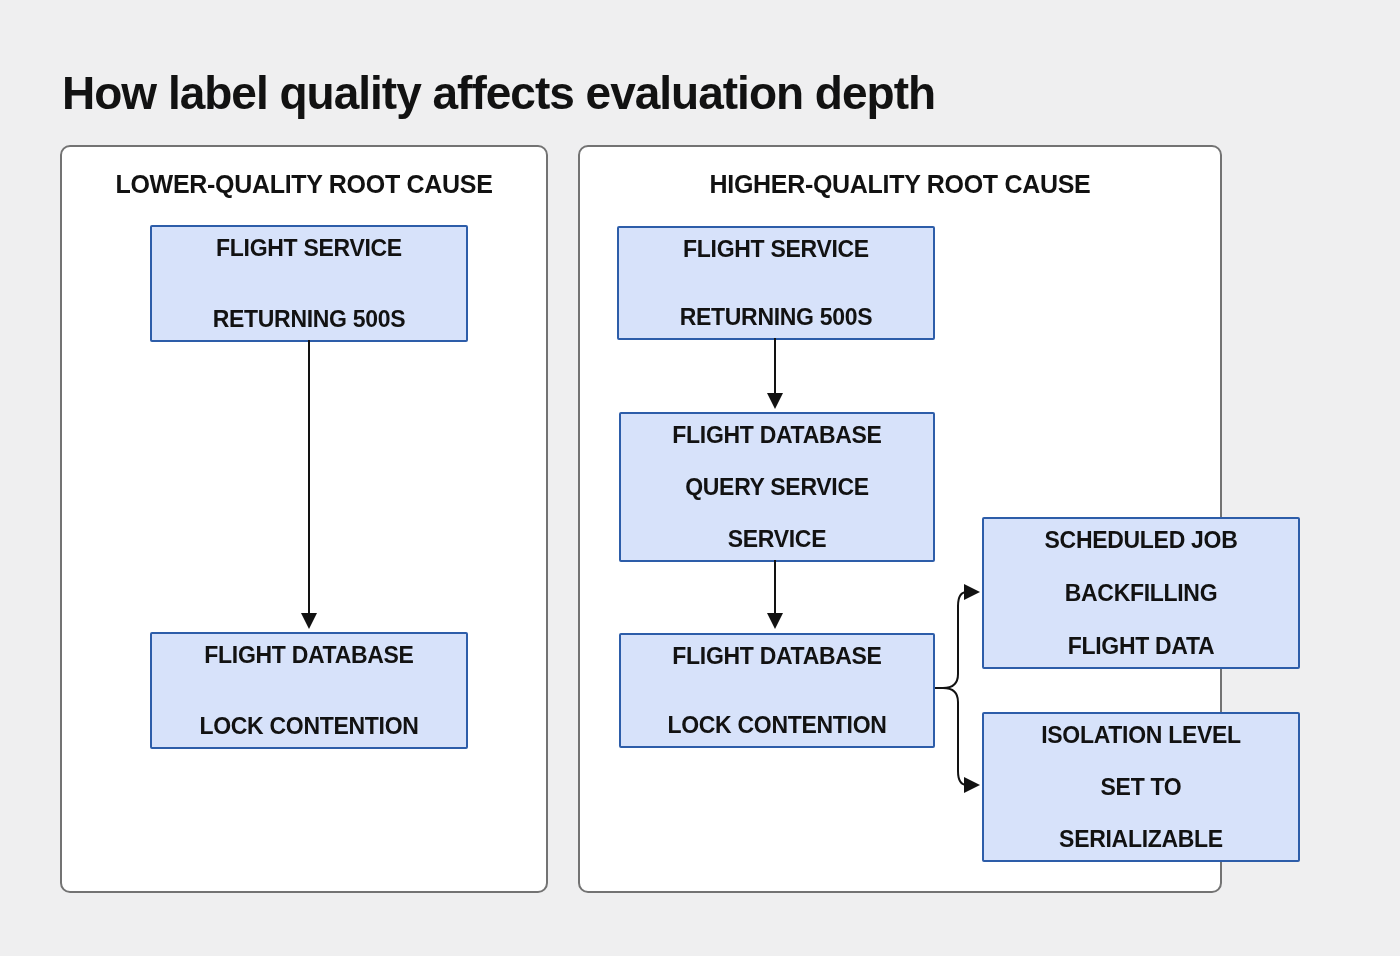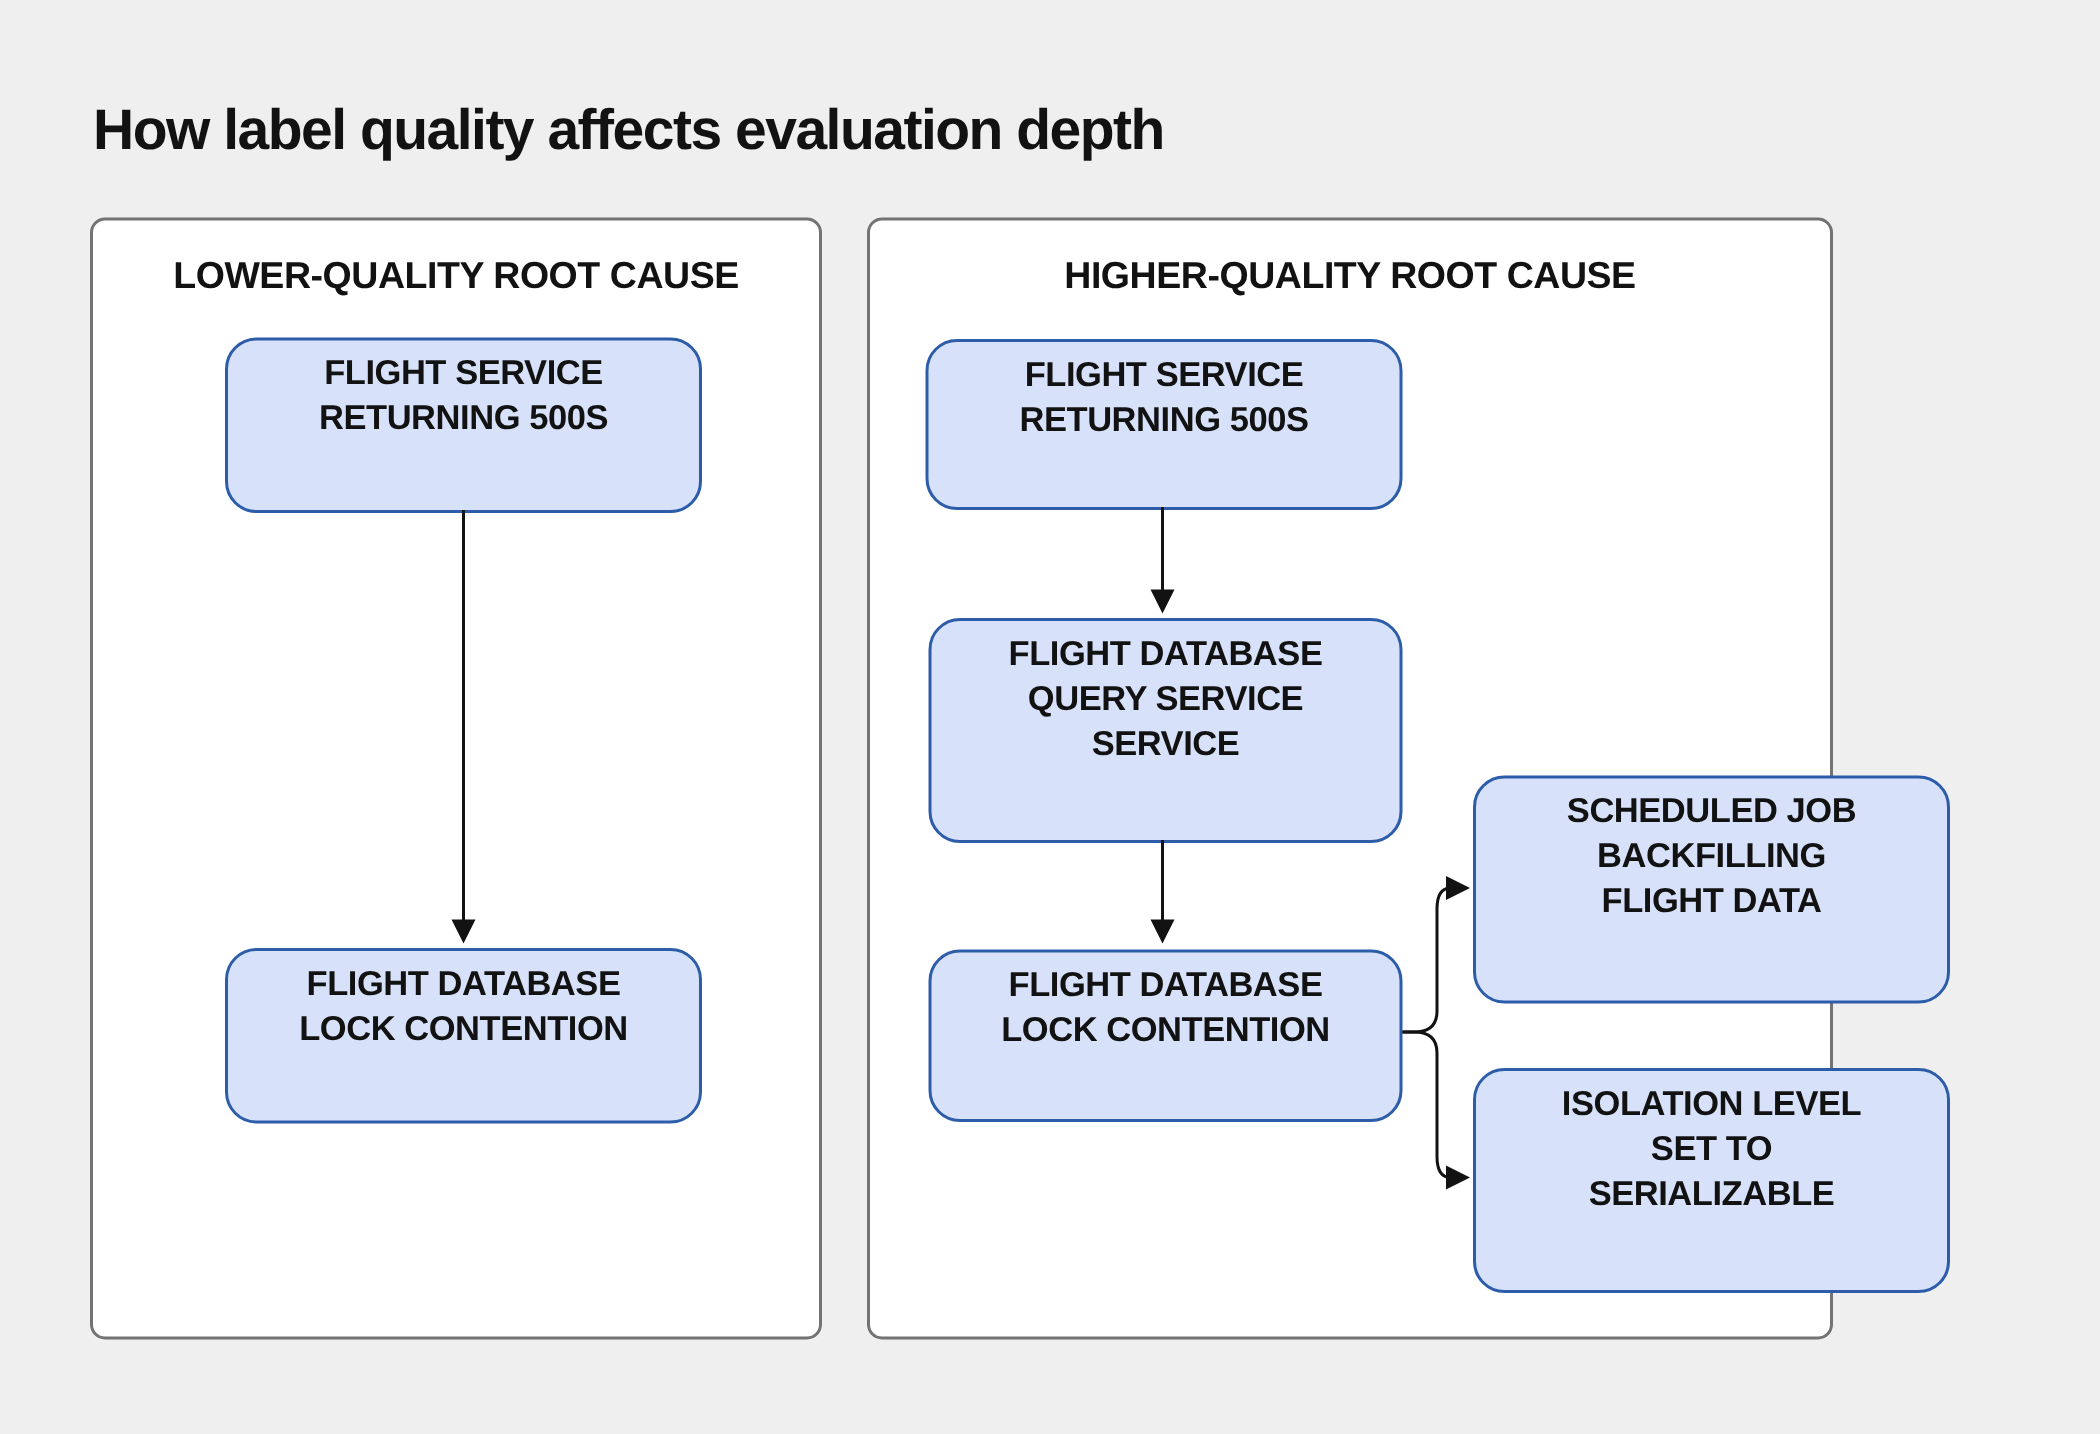--- a/index.html
+++ b/index.html
@@ -13,21 +13,21 @@
     width: 1400px;
     height: 956px;
     background: #efeff0;
     overflow: hidden;
   }
   .page-title {
     position: absolute;
     left: 62px;
     top: 66px;
     margin: 0;
-    font-size: 38px;
+    font-size: 46px;
     font-weight: 800;
     letter-spacing: -1px;
     color: #121212;
     white-space: nowrap;
   }
   .panel {
     position: absolute;
     top: 145px;
     height: 748px;
     background: #ffffff;
@@ -46,25 +46,25 @@
     font-size: 25px;
     font-weight: 700;
     letter-spacing: -0.3px;
     color: #121212;
   }
   .node {
     position: absolute;
     box-sizing: border-box;
     background: #d7e2fa;
     border: 2px solid #2d5da9;
-    border-radius: 21px;
+    border-radius: 2px;
     display: flex;
     flex-direction: column;
     align-items: center;
-    justify-content: flex-start;
+    justify-content: space-between;
     text-align: center;
     font-size: 23px;
     font-weight: 700;
     letter-spacing: -0.3px;
     line-height: 30px;
     color: #121212;
     padding: 6px 10px;
   }
   .node .line { display: block; white-space: nowrap; }
   

